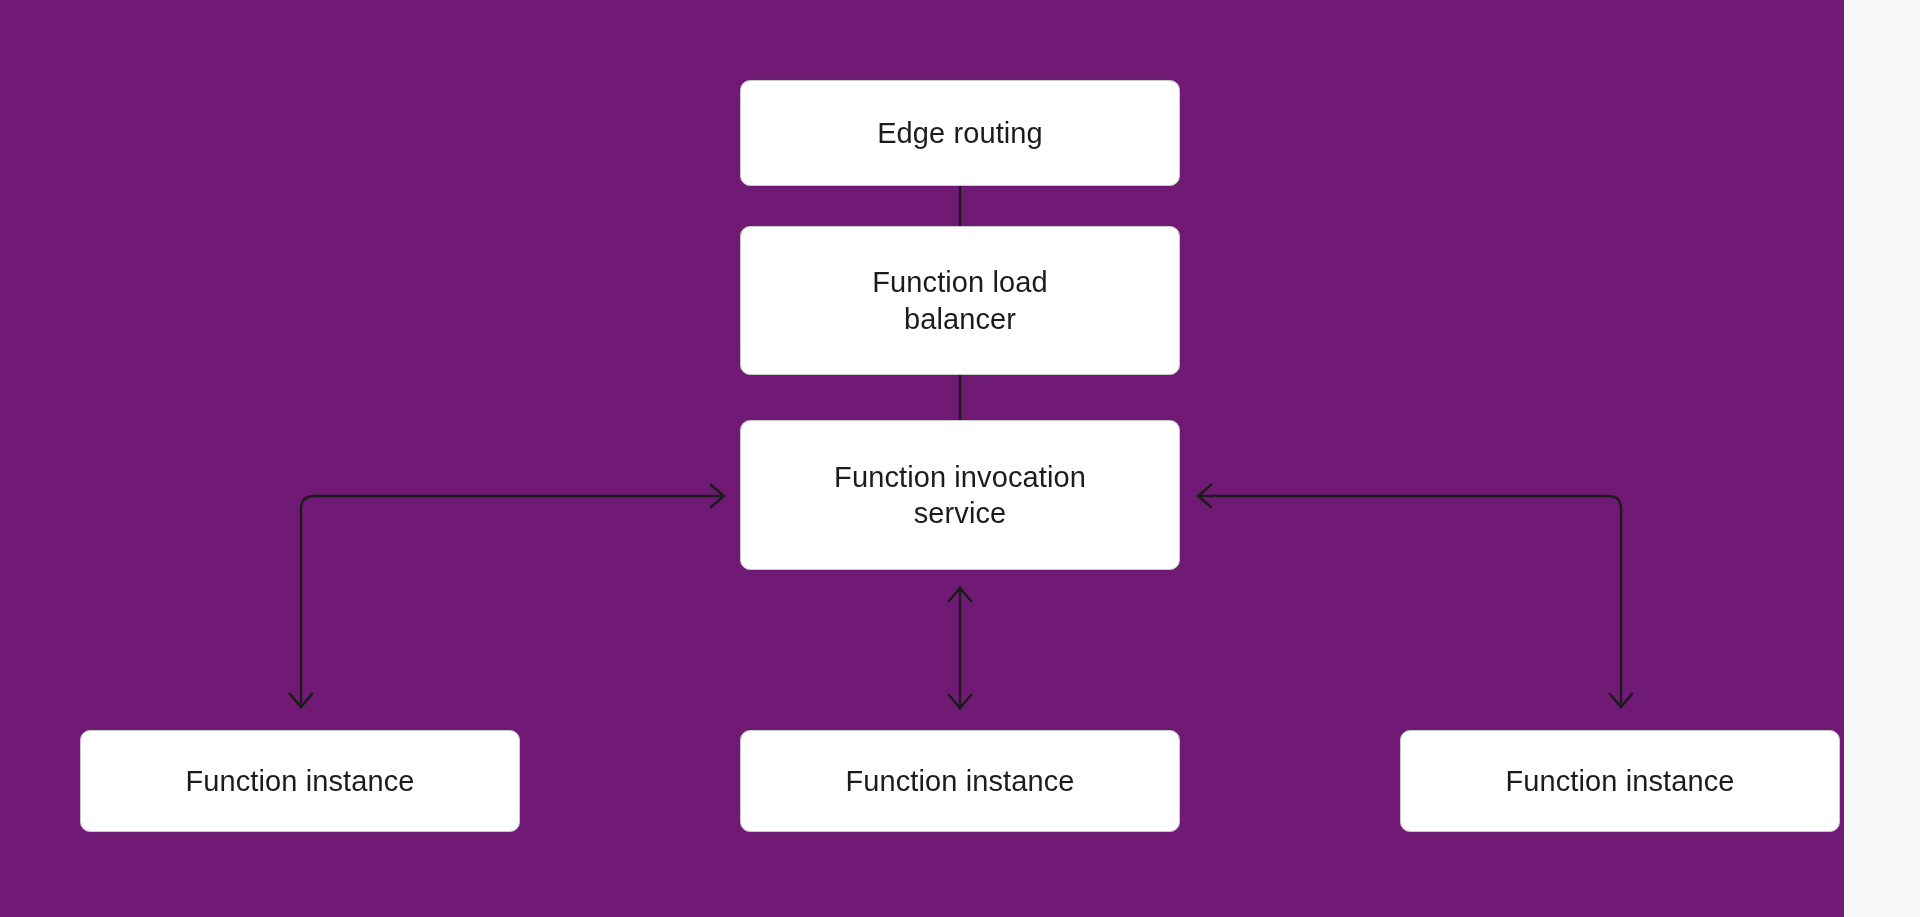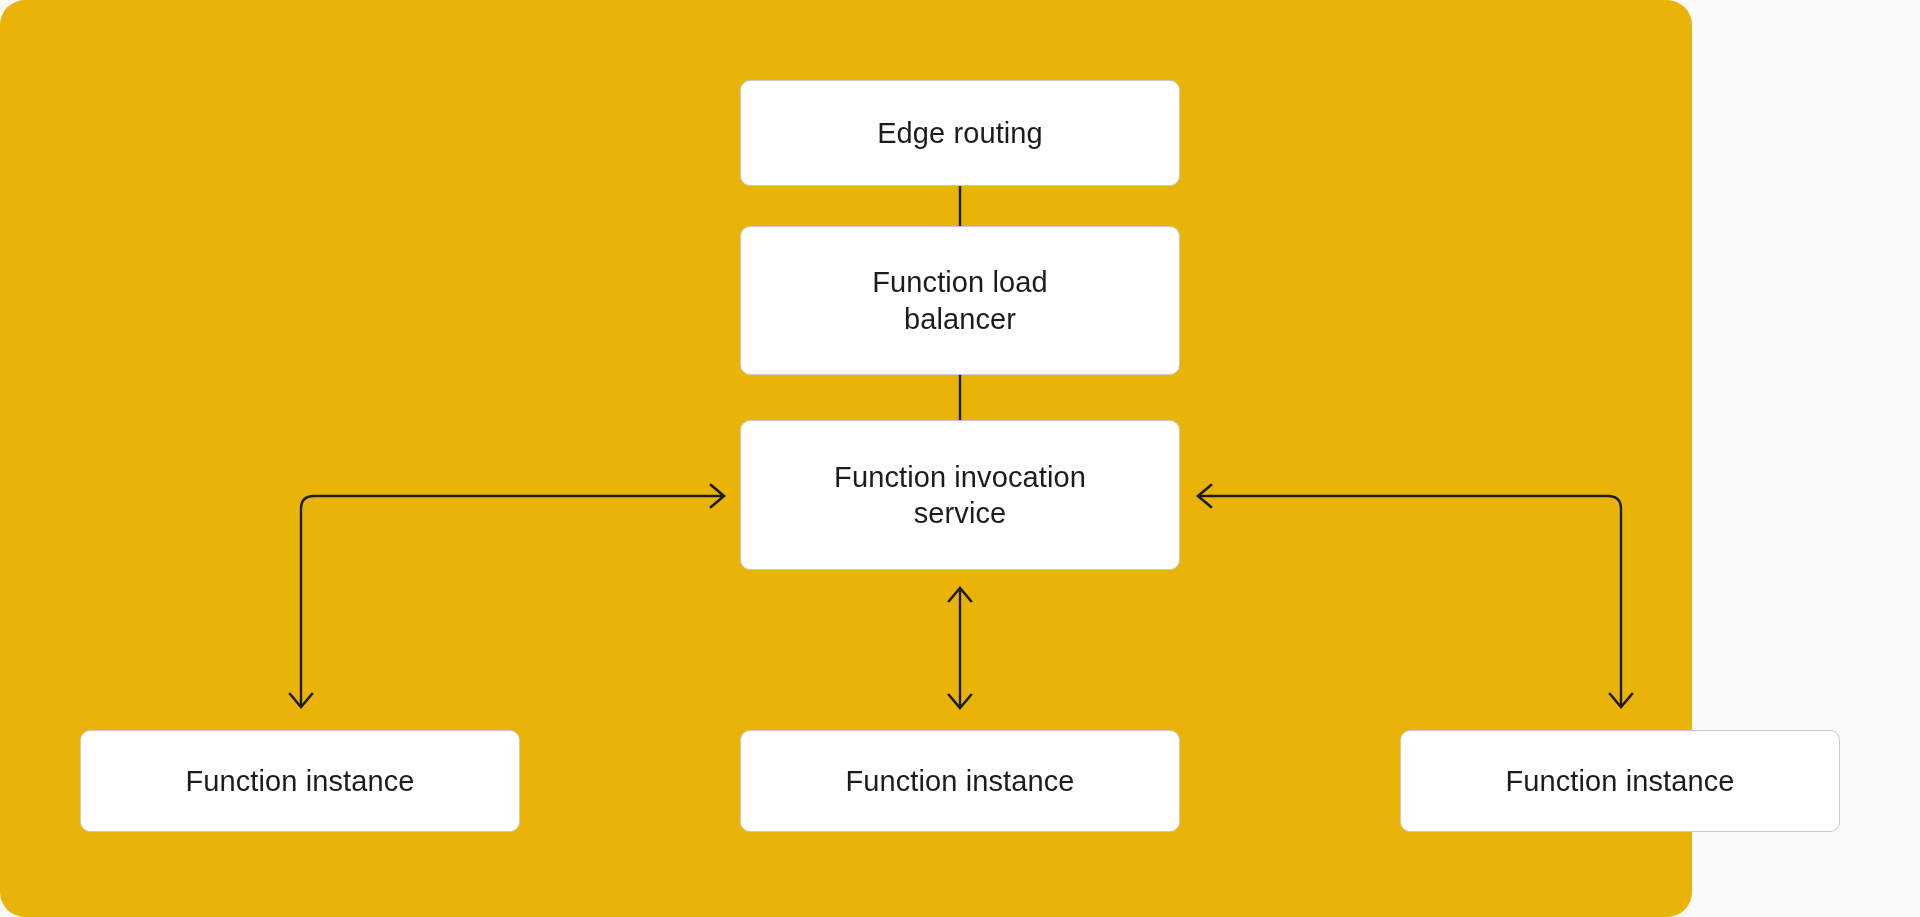--- a/index.html
+++ b/index.html
@@ -8,24 +8,23 @@
     background: #f9f9f9;
   }
   body {
     width: 1920px;
     height: 917px;
     font-family: "Liberation Sans", sans-serif;
     overflow: hidden;
   }
   #diagram-canvas {
     position: relative;
-    width: 1692px;
+    width: 1844px;
     height: 917px;
-    background: #eab308;
-    border-radius: 25px;
+    background: #701a75;
   }
   #edges-layer {
     position: absolute;
     left: 0;
     top: 0;
     width: 1920px;
     height: 917px;
     pointer-events: none;
   }
   .node {

